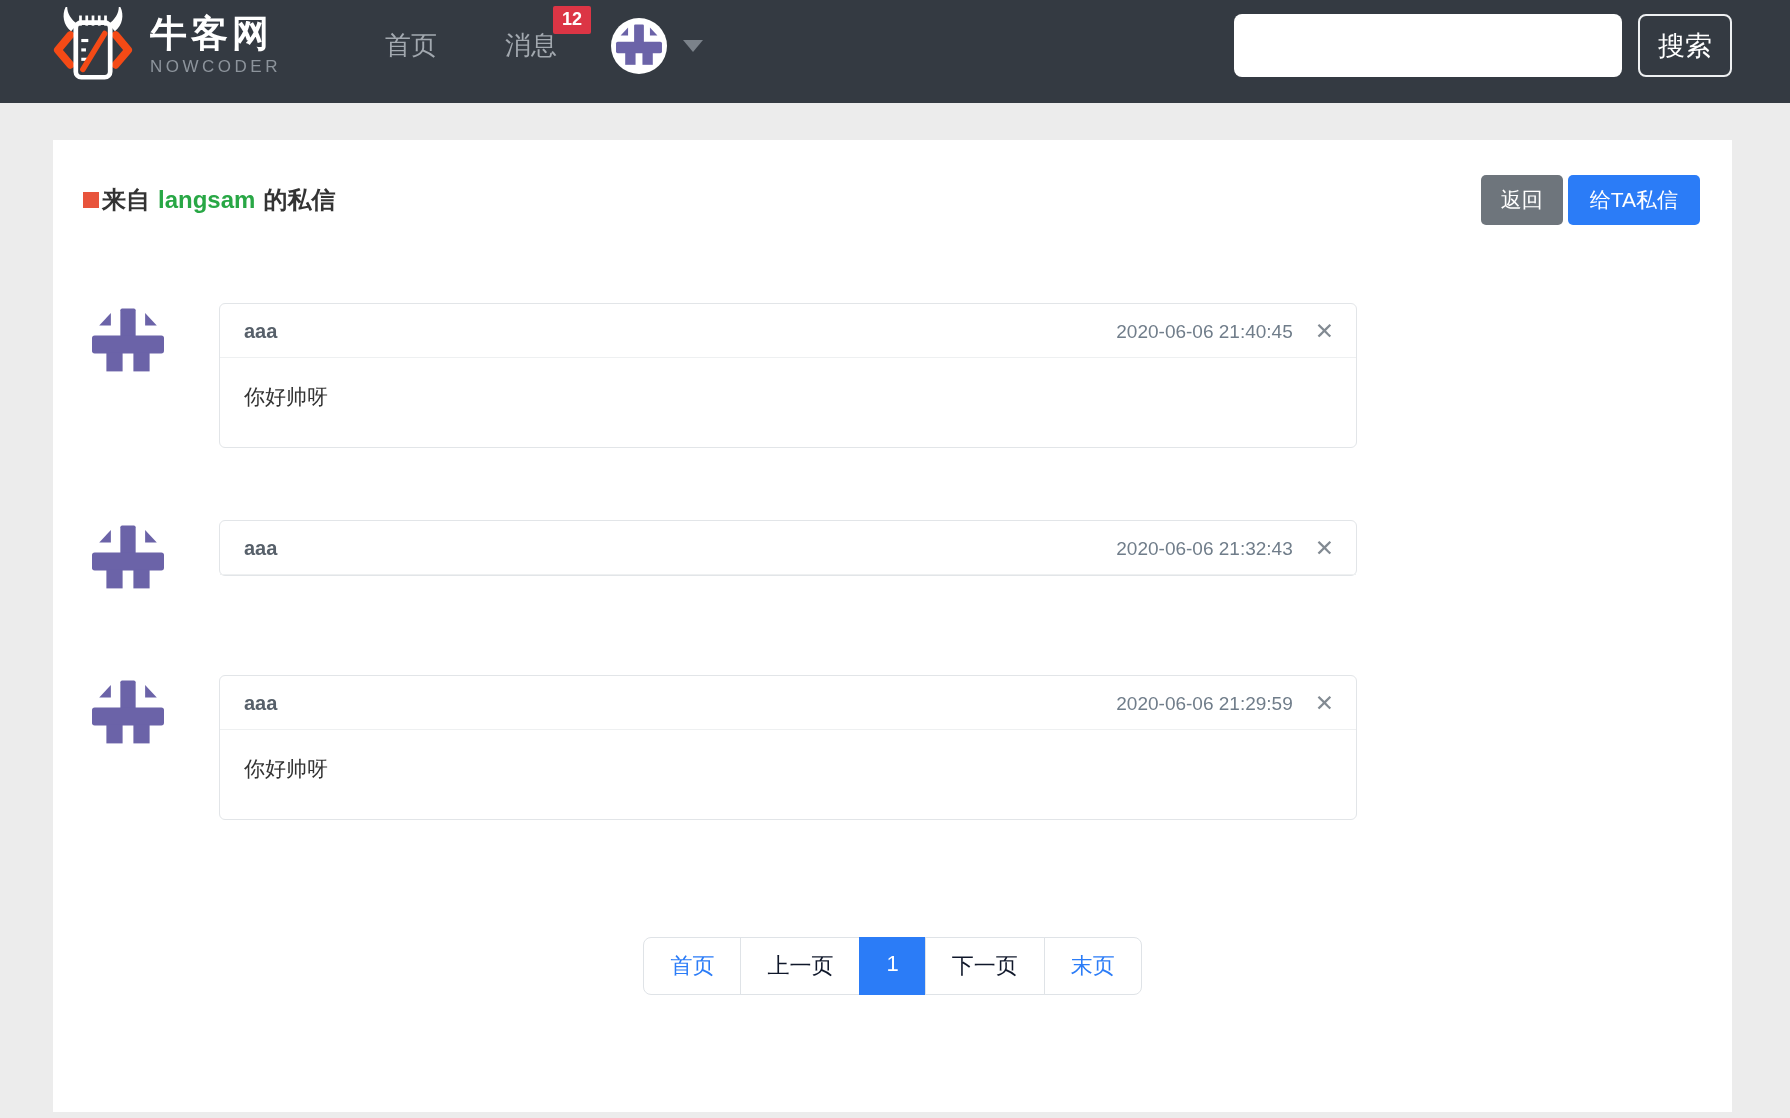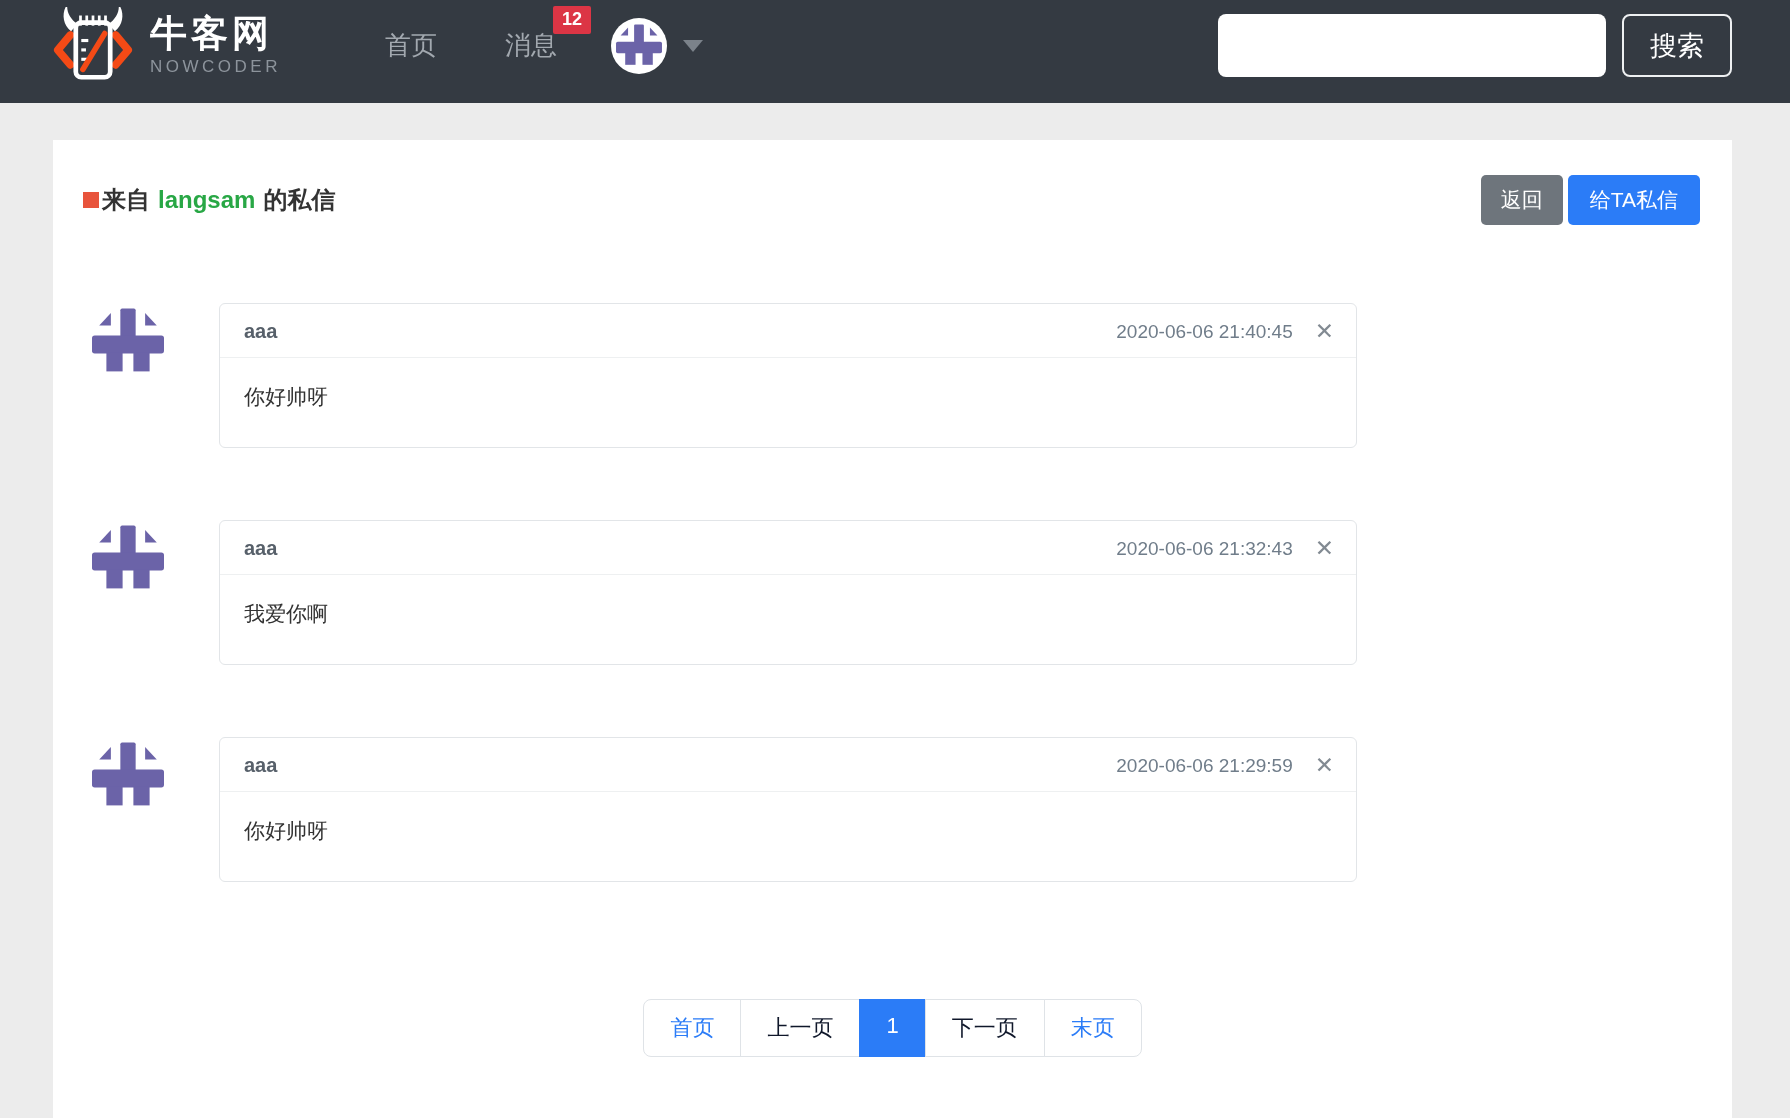--- a/index.html
+++ b/index.html
@@ -35,21 +35,21 @@
     width:0; height:0; margin-left:16px; cursor:pointer;
     border-left:10px solid transparent; border-right:10px solid transparent;
     border-top:12px solid #7b828a;
   }
   .nav-spacer { flex:1; }
   .search-input {
     width:388px; height:63px; border:none; border-radius:8px; background:#fff;
     font-size:24px; padding:0 18px; outline:none;
   }
   .search-btn {
-    margin-left:16px; width:110px; height:63px; background:transparent;
+    margin-left:16px; width:94px; height:63px; background:transparent;
     border:2px solid #eef0f2; border-radius:8px; color:#fff; font-size:27px;
     cursor:pointer; font-family:Liberation Sans, sans-serif;
   }
   
   .main-card {
     margin:37px 58px 0 53px; background:#fff; min-height:972px; padding-bottom:64px;
   }
   .title-row {
     display:flex; align-items:center; padding:36px 32px 0 30px; height:83px;
   }
@@ -186,21 +186,20 @@
       <svg class="msg-avatar" viewBox="0 0 100 94">
           <use href="#identicon"></use>
         </svg>
       <div class="msg-card">
         <div class="msg-head">
           <span class="msg-sender">aaa</span>
           <span class="msg-spacer"></span>
           <span class="msg-time">2020-06-06 21:32:43</span>
           <span class="msg-close">✕</span>
         </div>
-        <div class="msg-body">我爱你啊</div>
       </div>
     </div>
 
     <div class="msg-row">
       <svg class="msg-avatar" viewBox="0 0 100 94">
           <use href="#identicon"></use>
         </svg>
       <div class="msg-card">
         <div class="msg-head">
           <span class="msg-sender">aaa</span>

